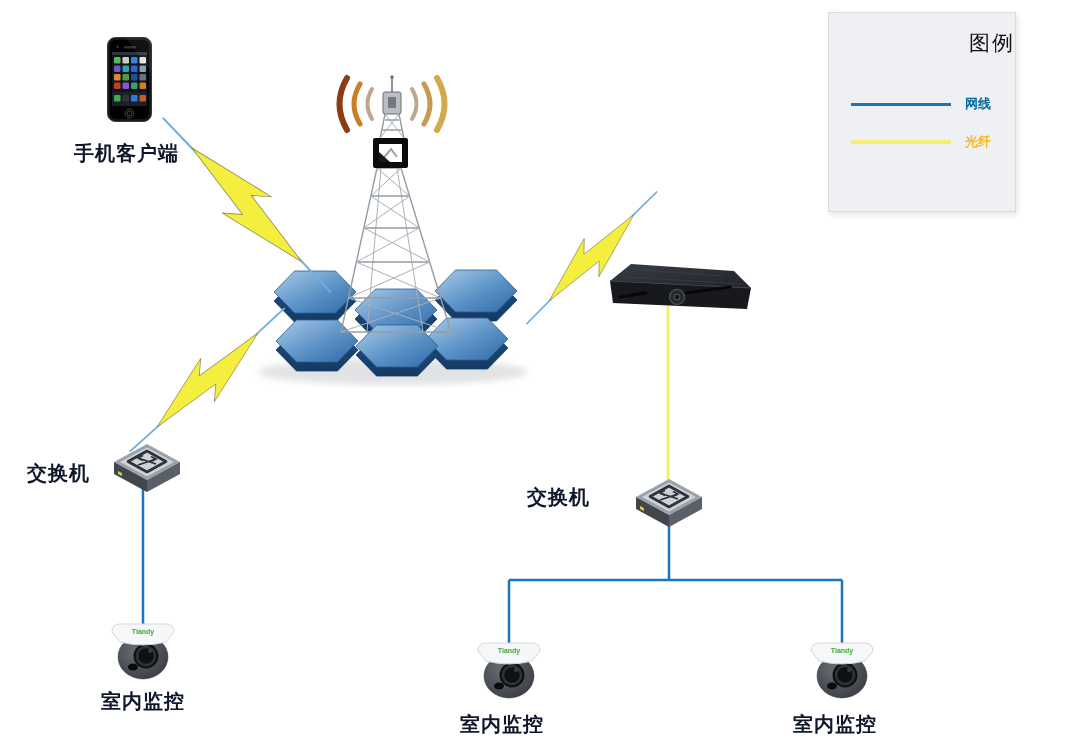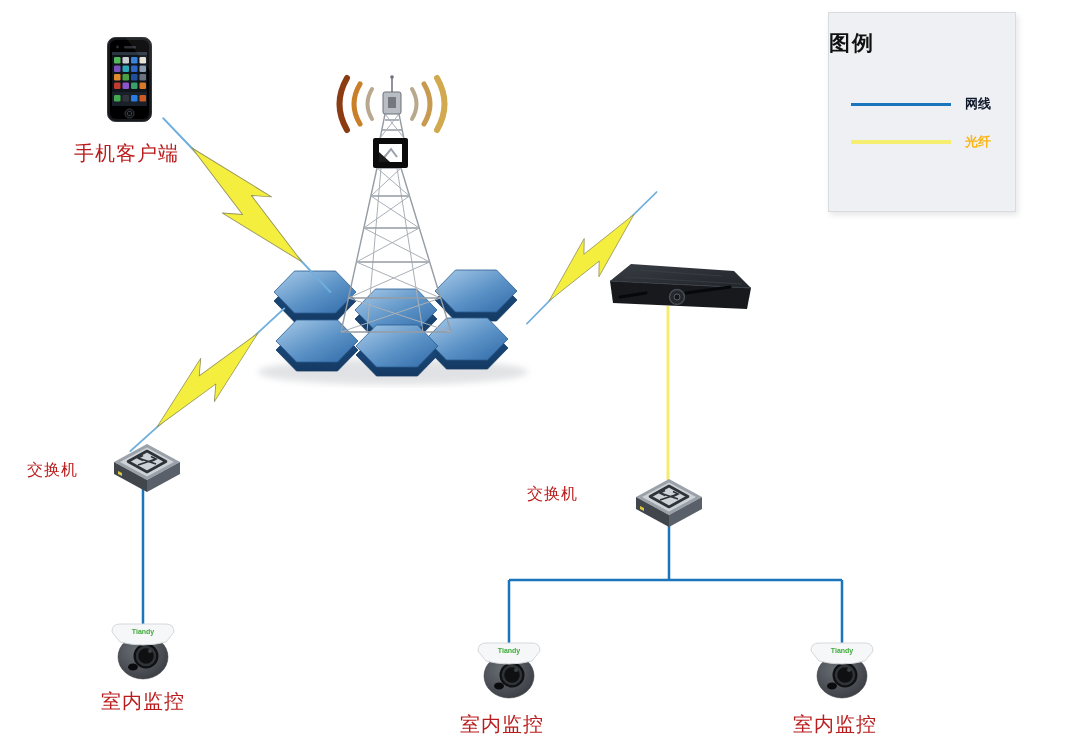--- a/index.html
+++ b/index.html
@@ -1,27 +1,27 @@
 <!DOCTYPE html>
 <html><head>
 <meta charset="utf-8">
 <style>
   html,body{margin:0;padding:0;}
   body{width:1080px;height:750px;position:relative;background:#ffffff;overflow:hidden;
        font-family:"Liberation Sans",sans-serif;}
   #stage{position:absolute;left:0;top:0;width:1080px;height:750px;}
   svg#scene{position:absolute;left:0;top:0;z-index:1;}
-  .lbl{position:absolute;z-index:3;font-weight:400;font-size:20px;color:#b91c1c;
+  .lbl{position:absolute;z-index:3;font-weight:700;font-size:20px;color:#0f172a;
        letter-spacing:1px;white-space:nowrap;text-align:right;}
-  .lbl.small{font-size:16px;}
+  .lbl.small{font-size:20px;}
   
   .legend{position:absolute;z-index:3;left:828px;top:12px;width:186px;height:198px;
           background:#eef0f3;border:1px solid #d8dcdf;box-shadow:2px 3px 6px rgba(0,0,0,.10);}
-  .legend-title{position:absolute;left:0;top:16px;width:100%;text-align:left;
-                font-size:21px;font-weight:700;color:#111;letter-spacing:2px;}
+  .legend-title{position:absolute;left:0;top:16px;width:100%;text-align:right;
+                font-size:21px;font-weight:400;color:#111;letter-spacing:2px;}
   .legend-row{position:absolute;left:22px;width:150px;height:20px;display:flex;align-items:center;}
   .legend-row.r1{top:81px;}
   .legend-row.r2{top:119px;}
   .legend-swatch{width:100px;height:3px;flex:0 0 auto;}
   .legend-row.r2 .legend-swatch{height:4px;}
   .legend-label{margin-left:14px;font-size:13px;font-weight:700;}
   
   .cable-blue{stroke:#1b75bc;stroke-width:2.5;fill:none;}
   .cable-yellow{stroke:#f3ec6f;stroke-width:3;fill:none;}
   .lattice{stroke:#959ca4;stroke-width:1.4;fill:none;}
@@ -218,21 +218,21 @@
 <div class="lbl small" style="left:27px;top:460px;">交换机</div>
 <div class="lbl small" style="left:527px;top:484px;">交换机</div>
 <div class="lbl" style="left:101px;top:688px;">室内监控</div>
 <div class="lbl" style="left:460px;top:711px;">室内监控</div>
 <div class="lbl" style="left:793px;top:711px;">室内监控</div>
 
 <div class="legend">
   <div class="legend-title">图例</div>
   <div class="legend-row r1">
     <div class="legend-swatch" style="background: rgb(27, 117, 188);"></div>
-    <div class="legend-label" style="color: #0f172a;">网线</div>
+    <div class="legend-label" style="color: #0369a1;">网线</div>
   </div>
   <div class="legend-row r2">
     <div class="legend-swatch" style="background: rgb(245, 238, 113);"></div>
     <div class="legend-label" style="color: rgb(251, 182, 22);">光纤</div>
   </div>
 </div>
 
 </div>
 
 </body></html>

